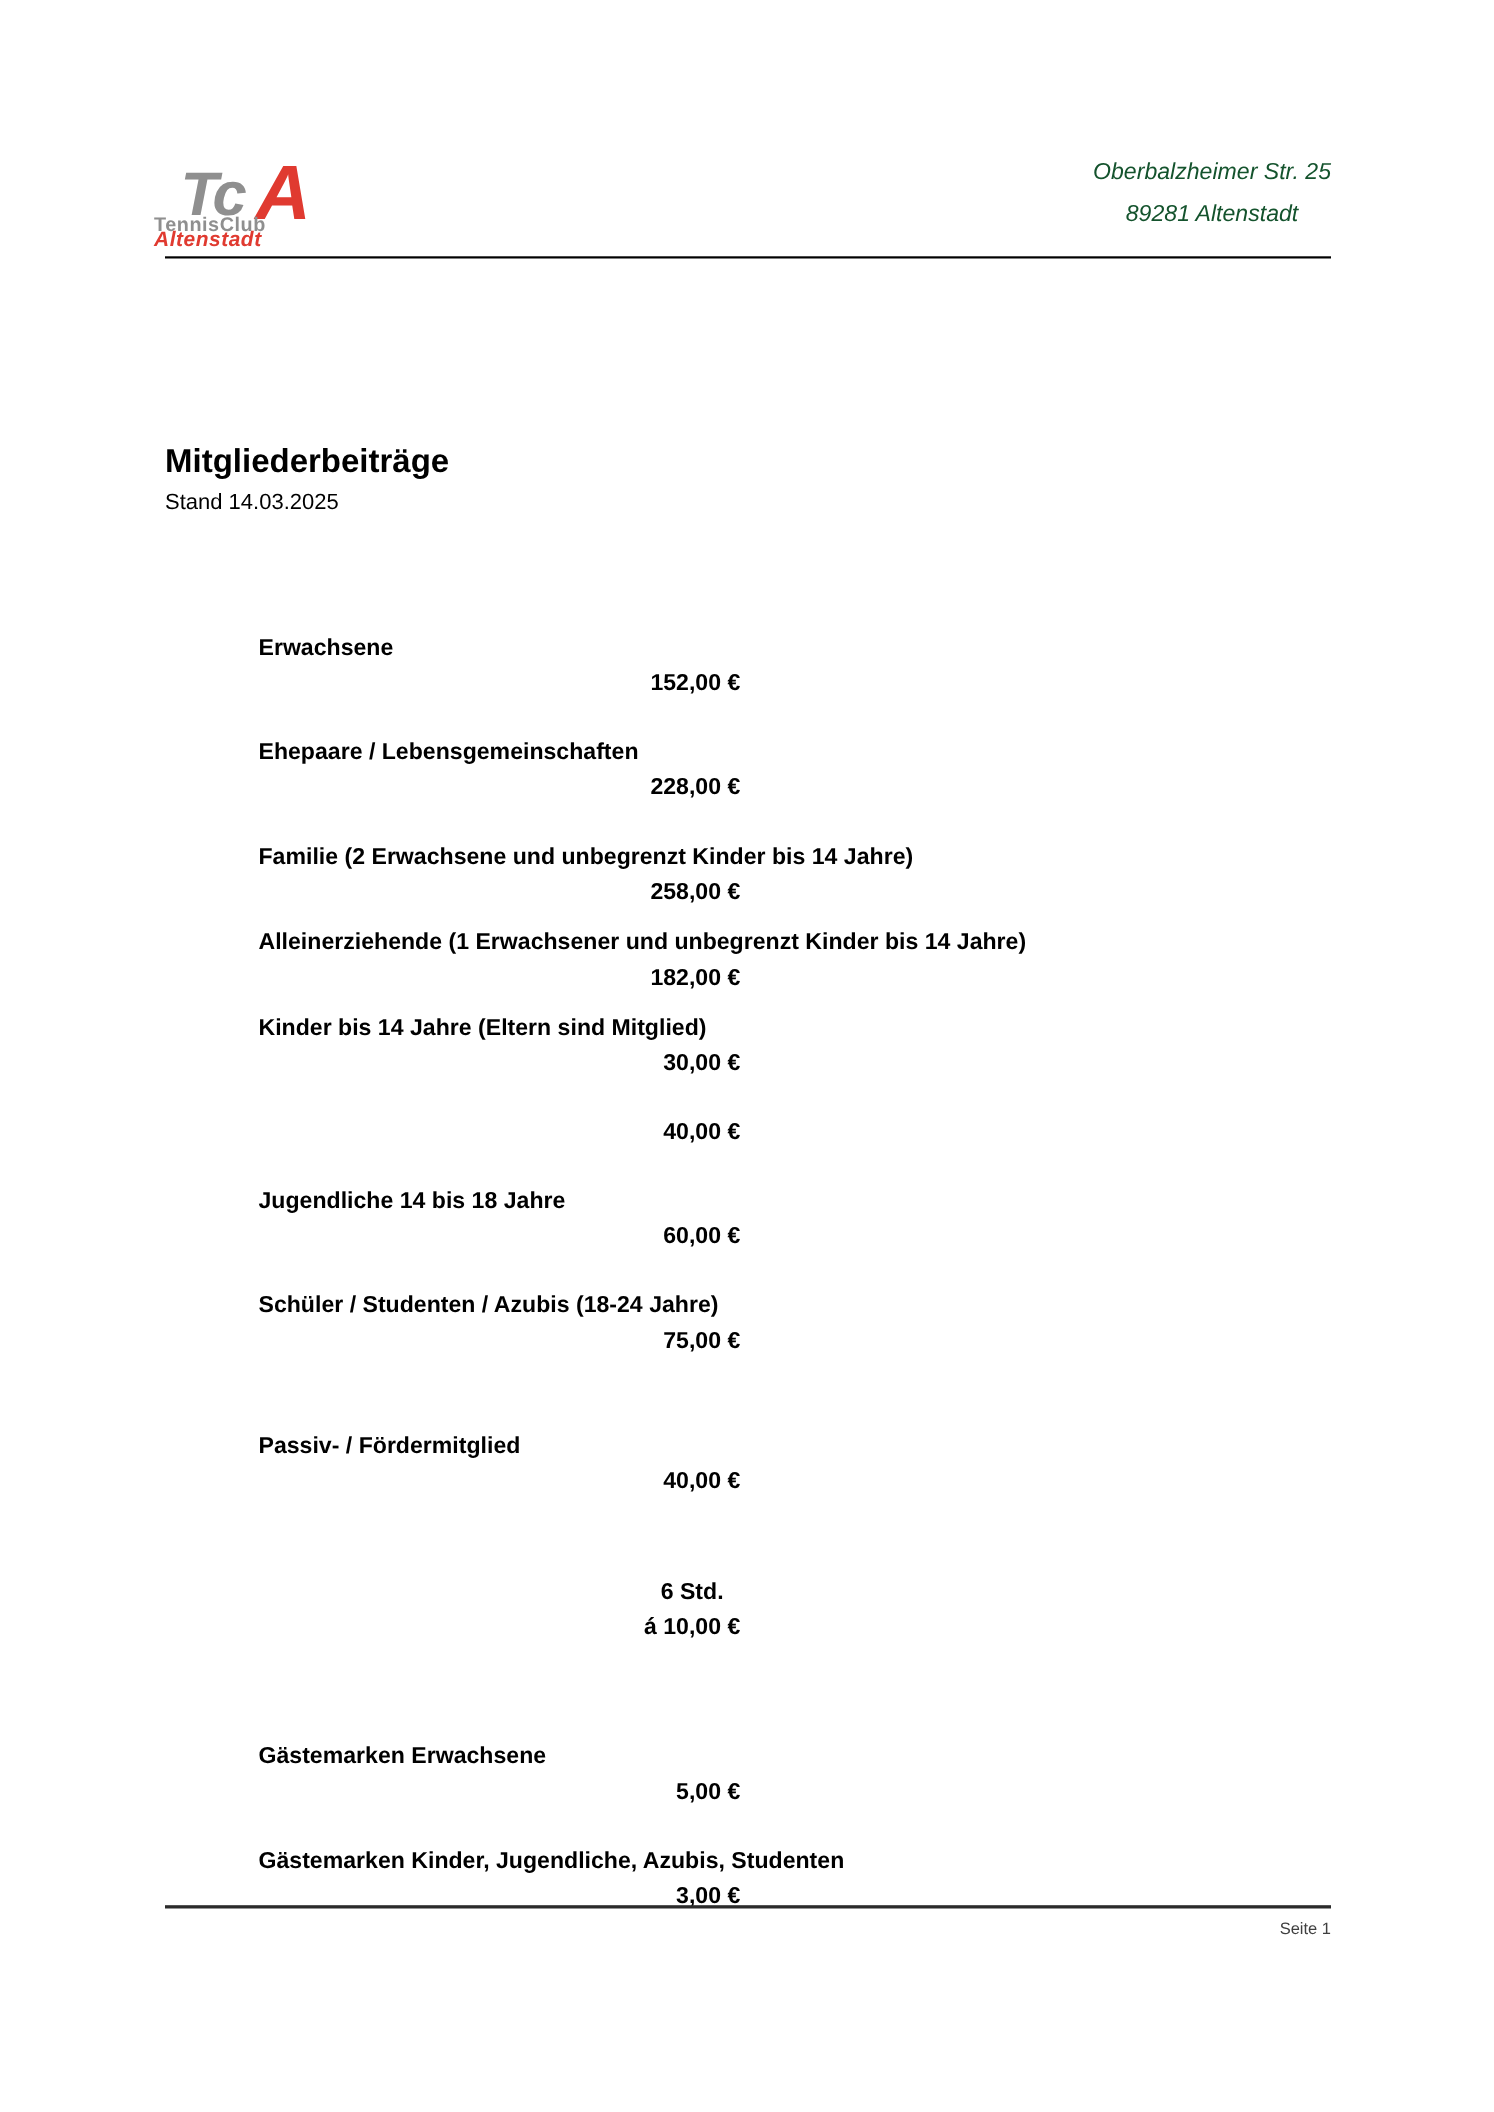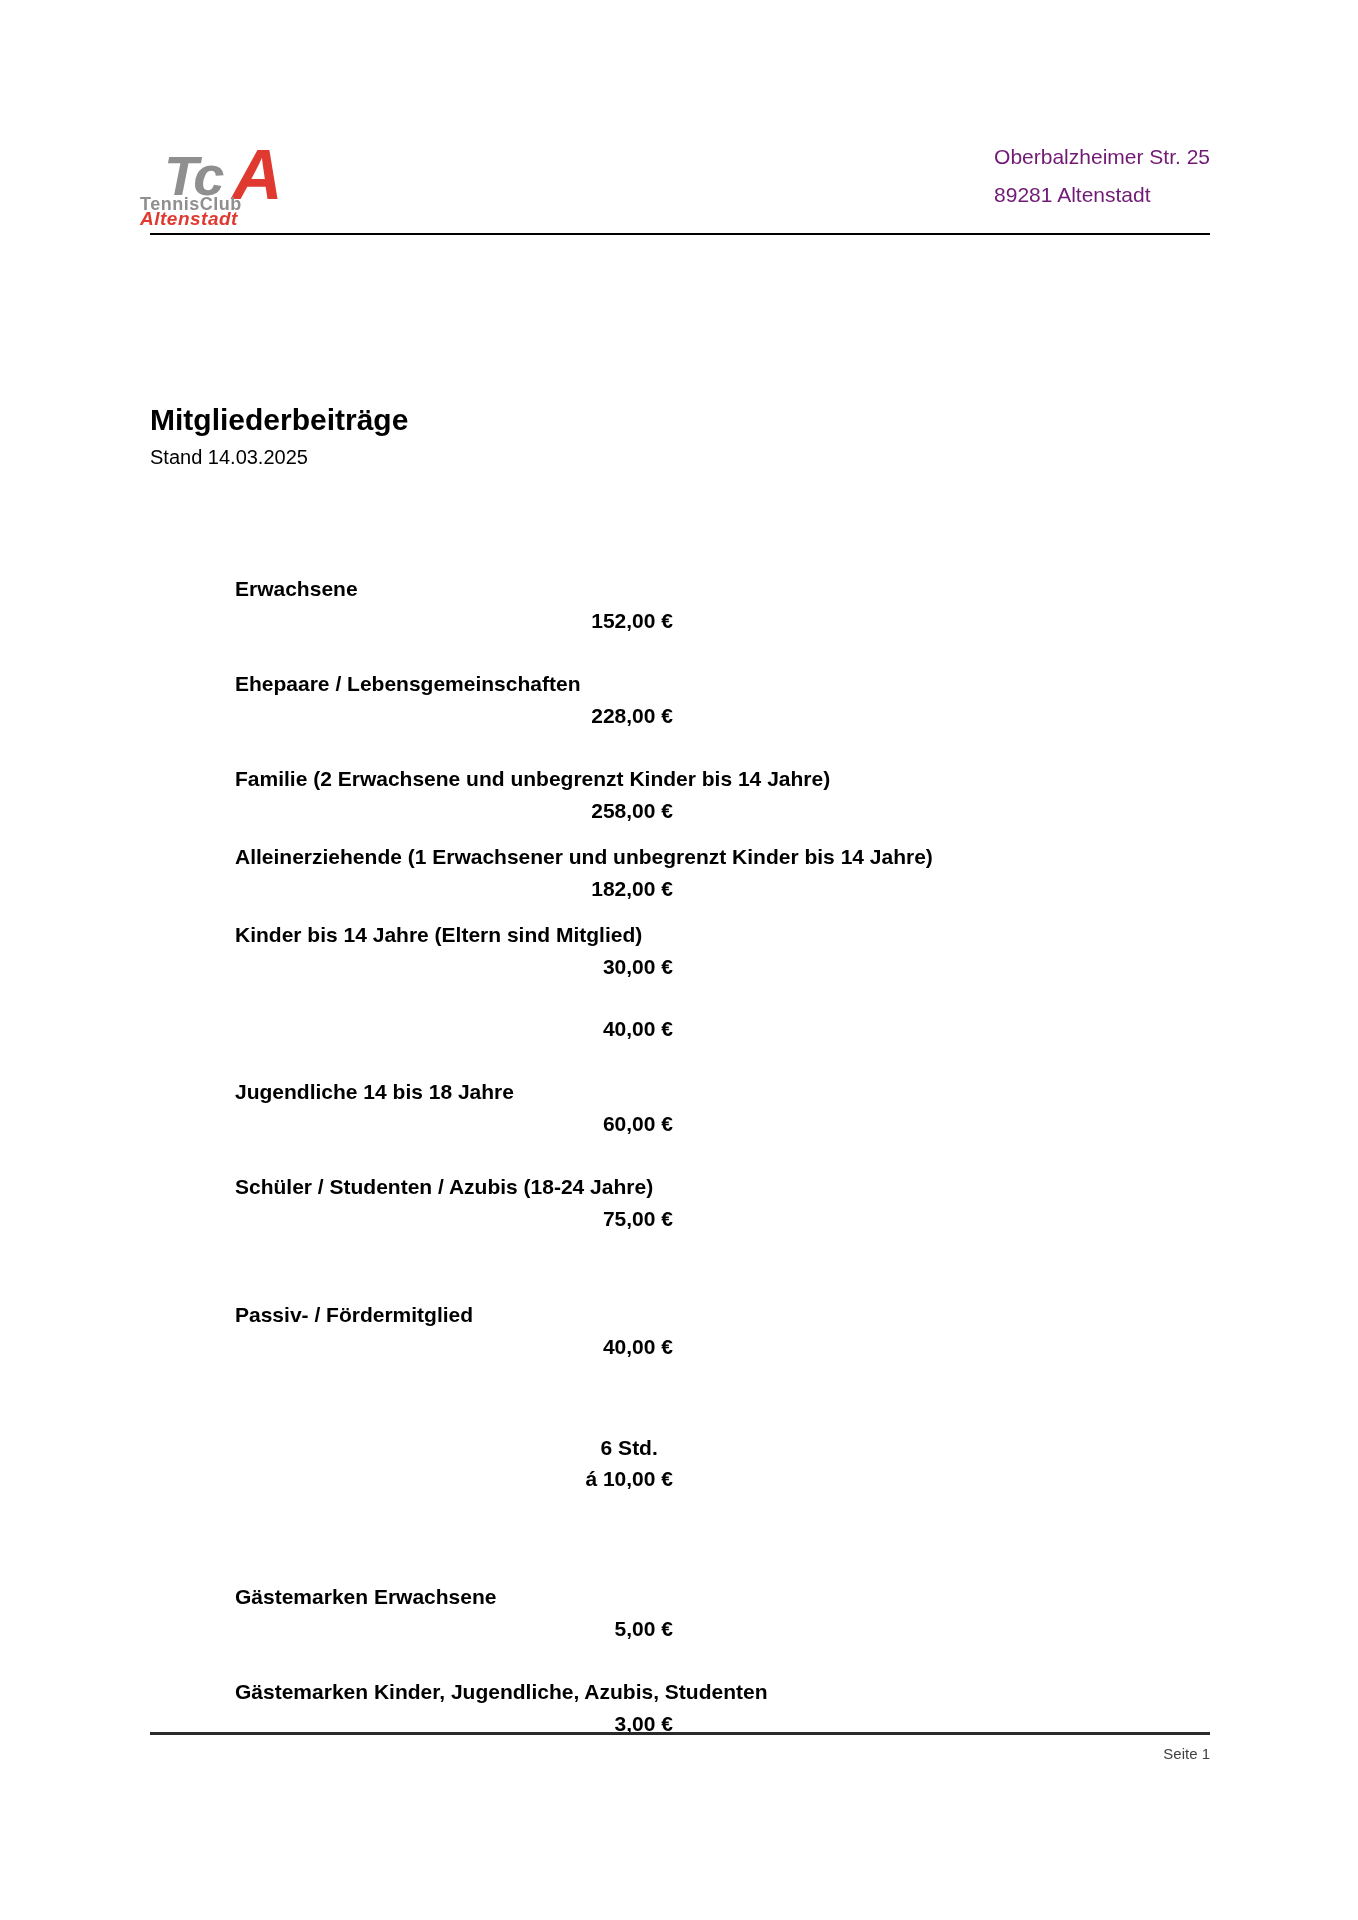--- a/index.html
+++ b/index.html
@@ -32,21 +32,21 @@
   }
   .logo-altenstadt {
     position: absolute; left: 0px; top: 62px;
     font-size: 19px; font-weight: bold; font-style: italic;
     letter-spacing: 0.5px; color: var(--logo-red, #e03a30);
   }
 
   
   .address {
     position: absolute; right: 148px; top: 138px;
-    text-align: left; font-size: 21px; line-height: 38px; color: #701a75;
+    text-align: center; font-size: 21px; line-height: 38px; color: #14532d; font-style: italic;
   }
   .header-rule {
     position: absolute; left: 150px; right: 148px; top: 233px;
     border-top: 2px solid #000000;
   }
 
   
   .title-block { position: absolute; left: 150px; top: 402px; }
   .doc-title { font-size: 30px; font-weight: bold; line-height: 1.2; margin: 0; }
   .doc-date  { font-size: 20px; margin-top: 8px; }

